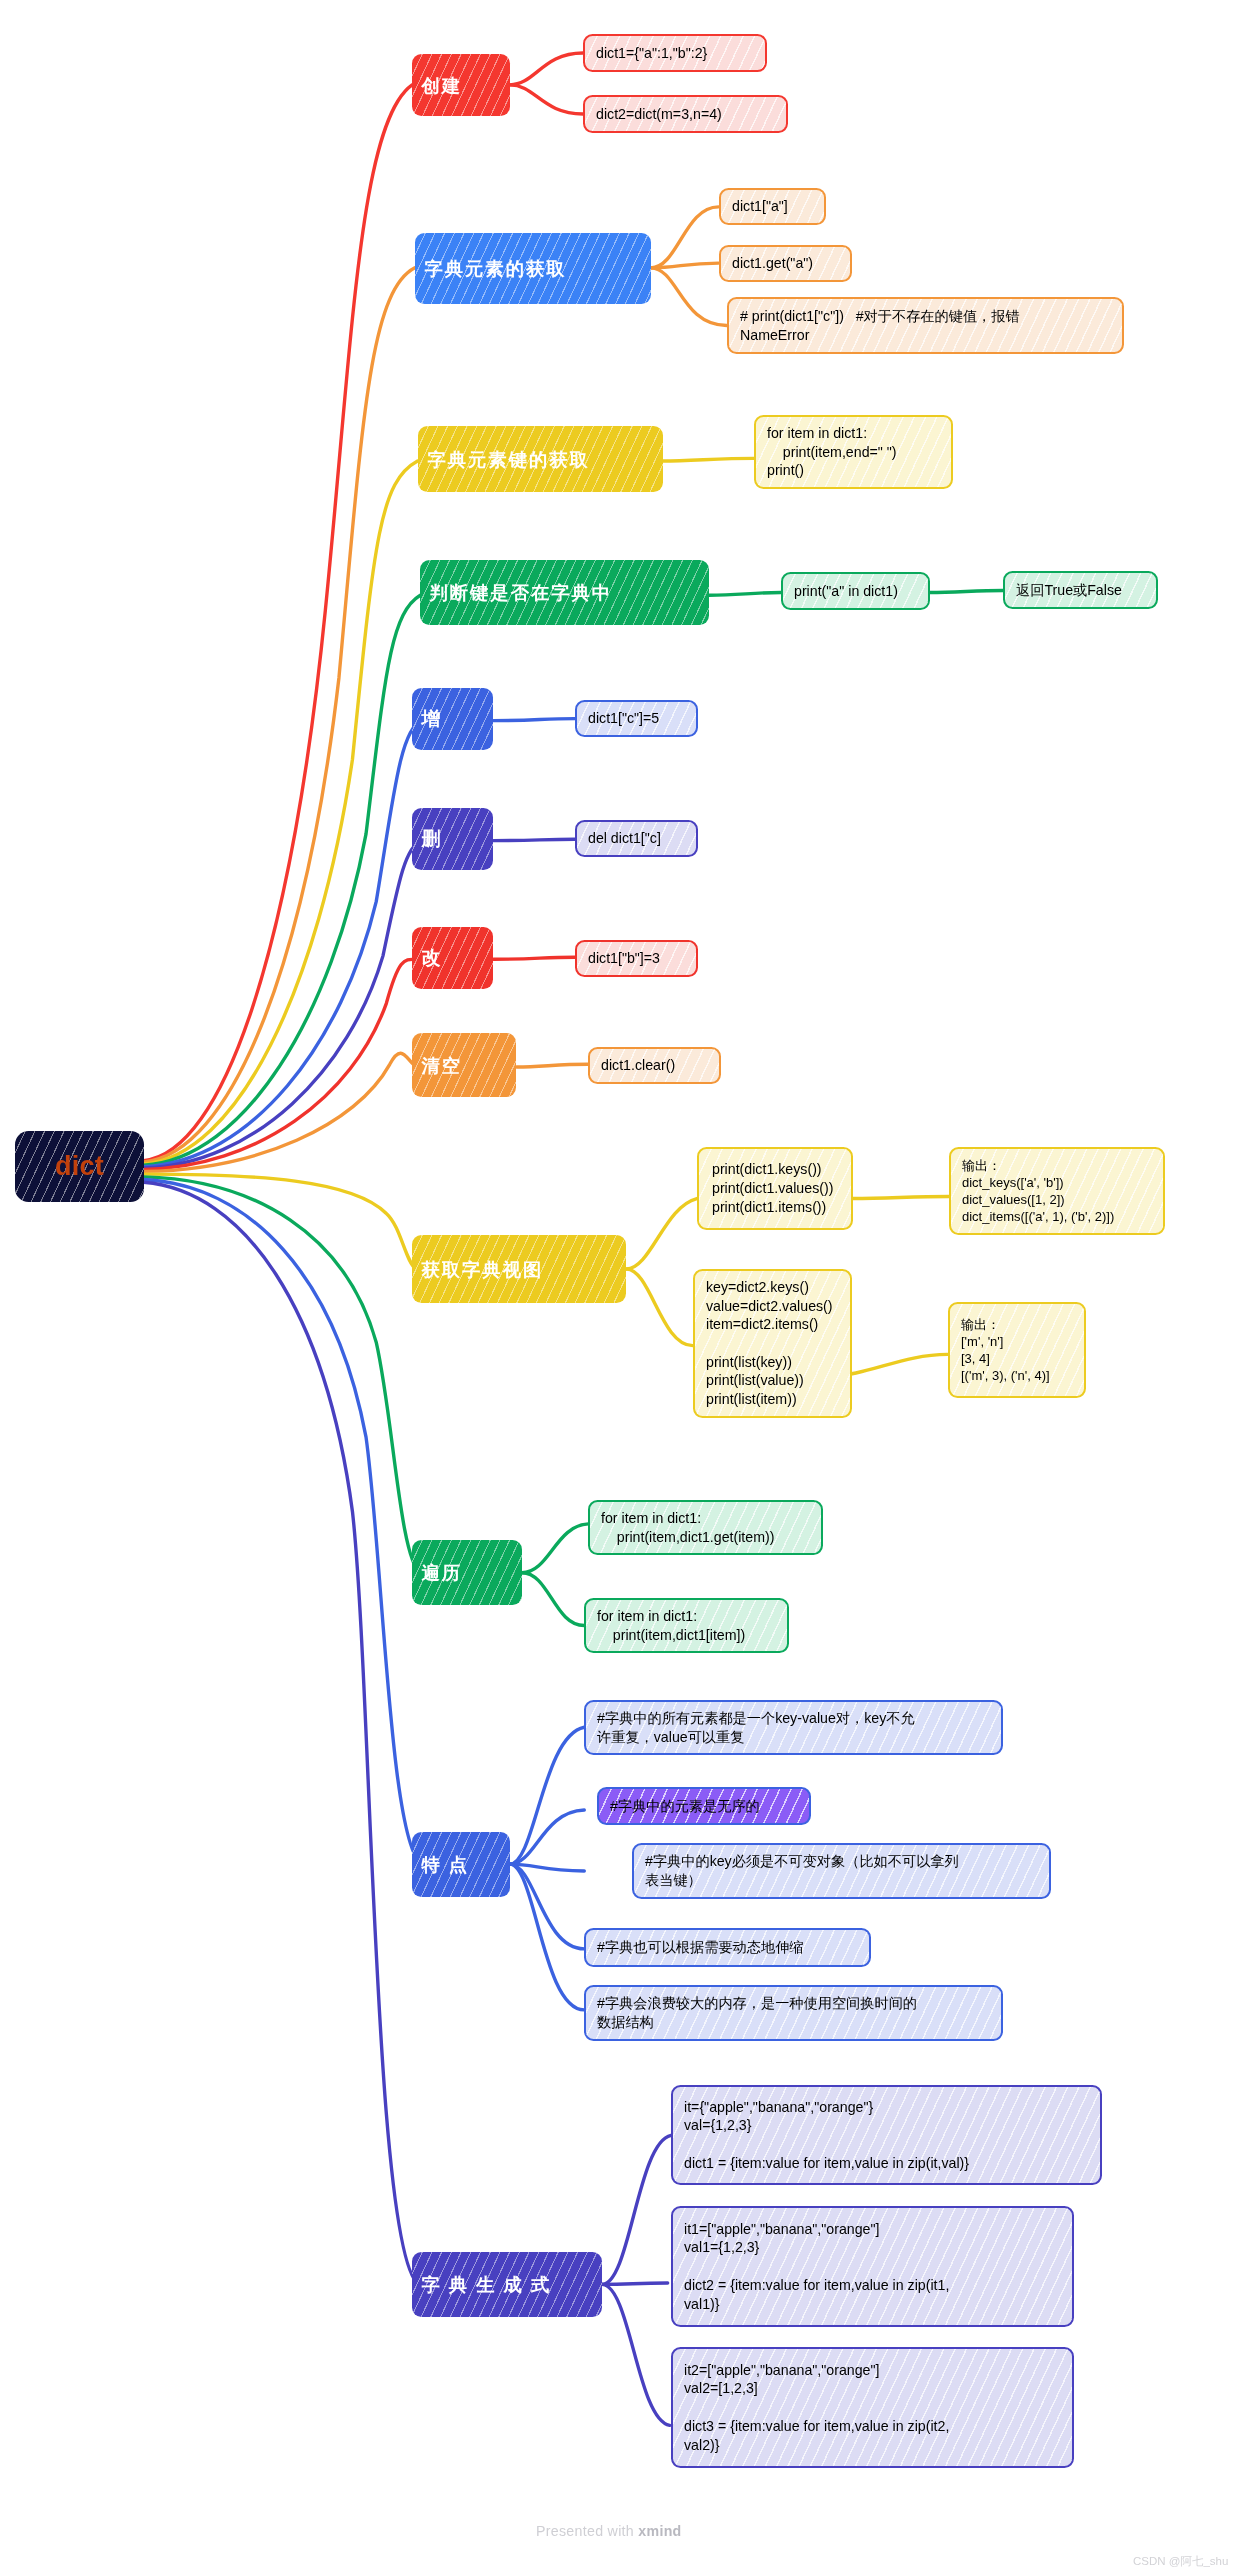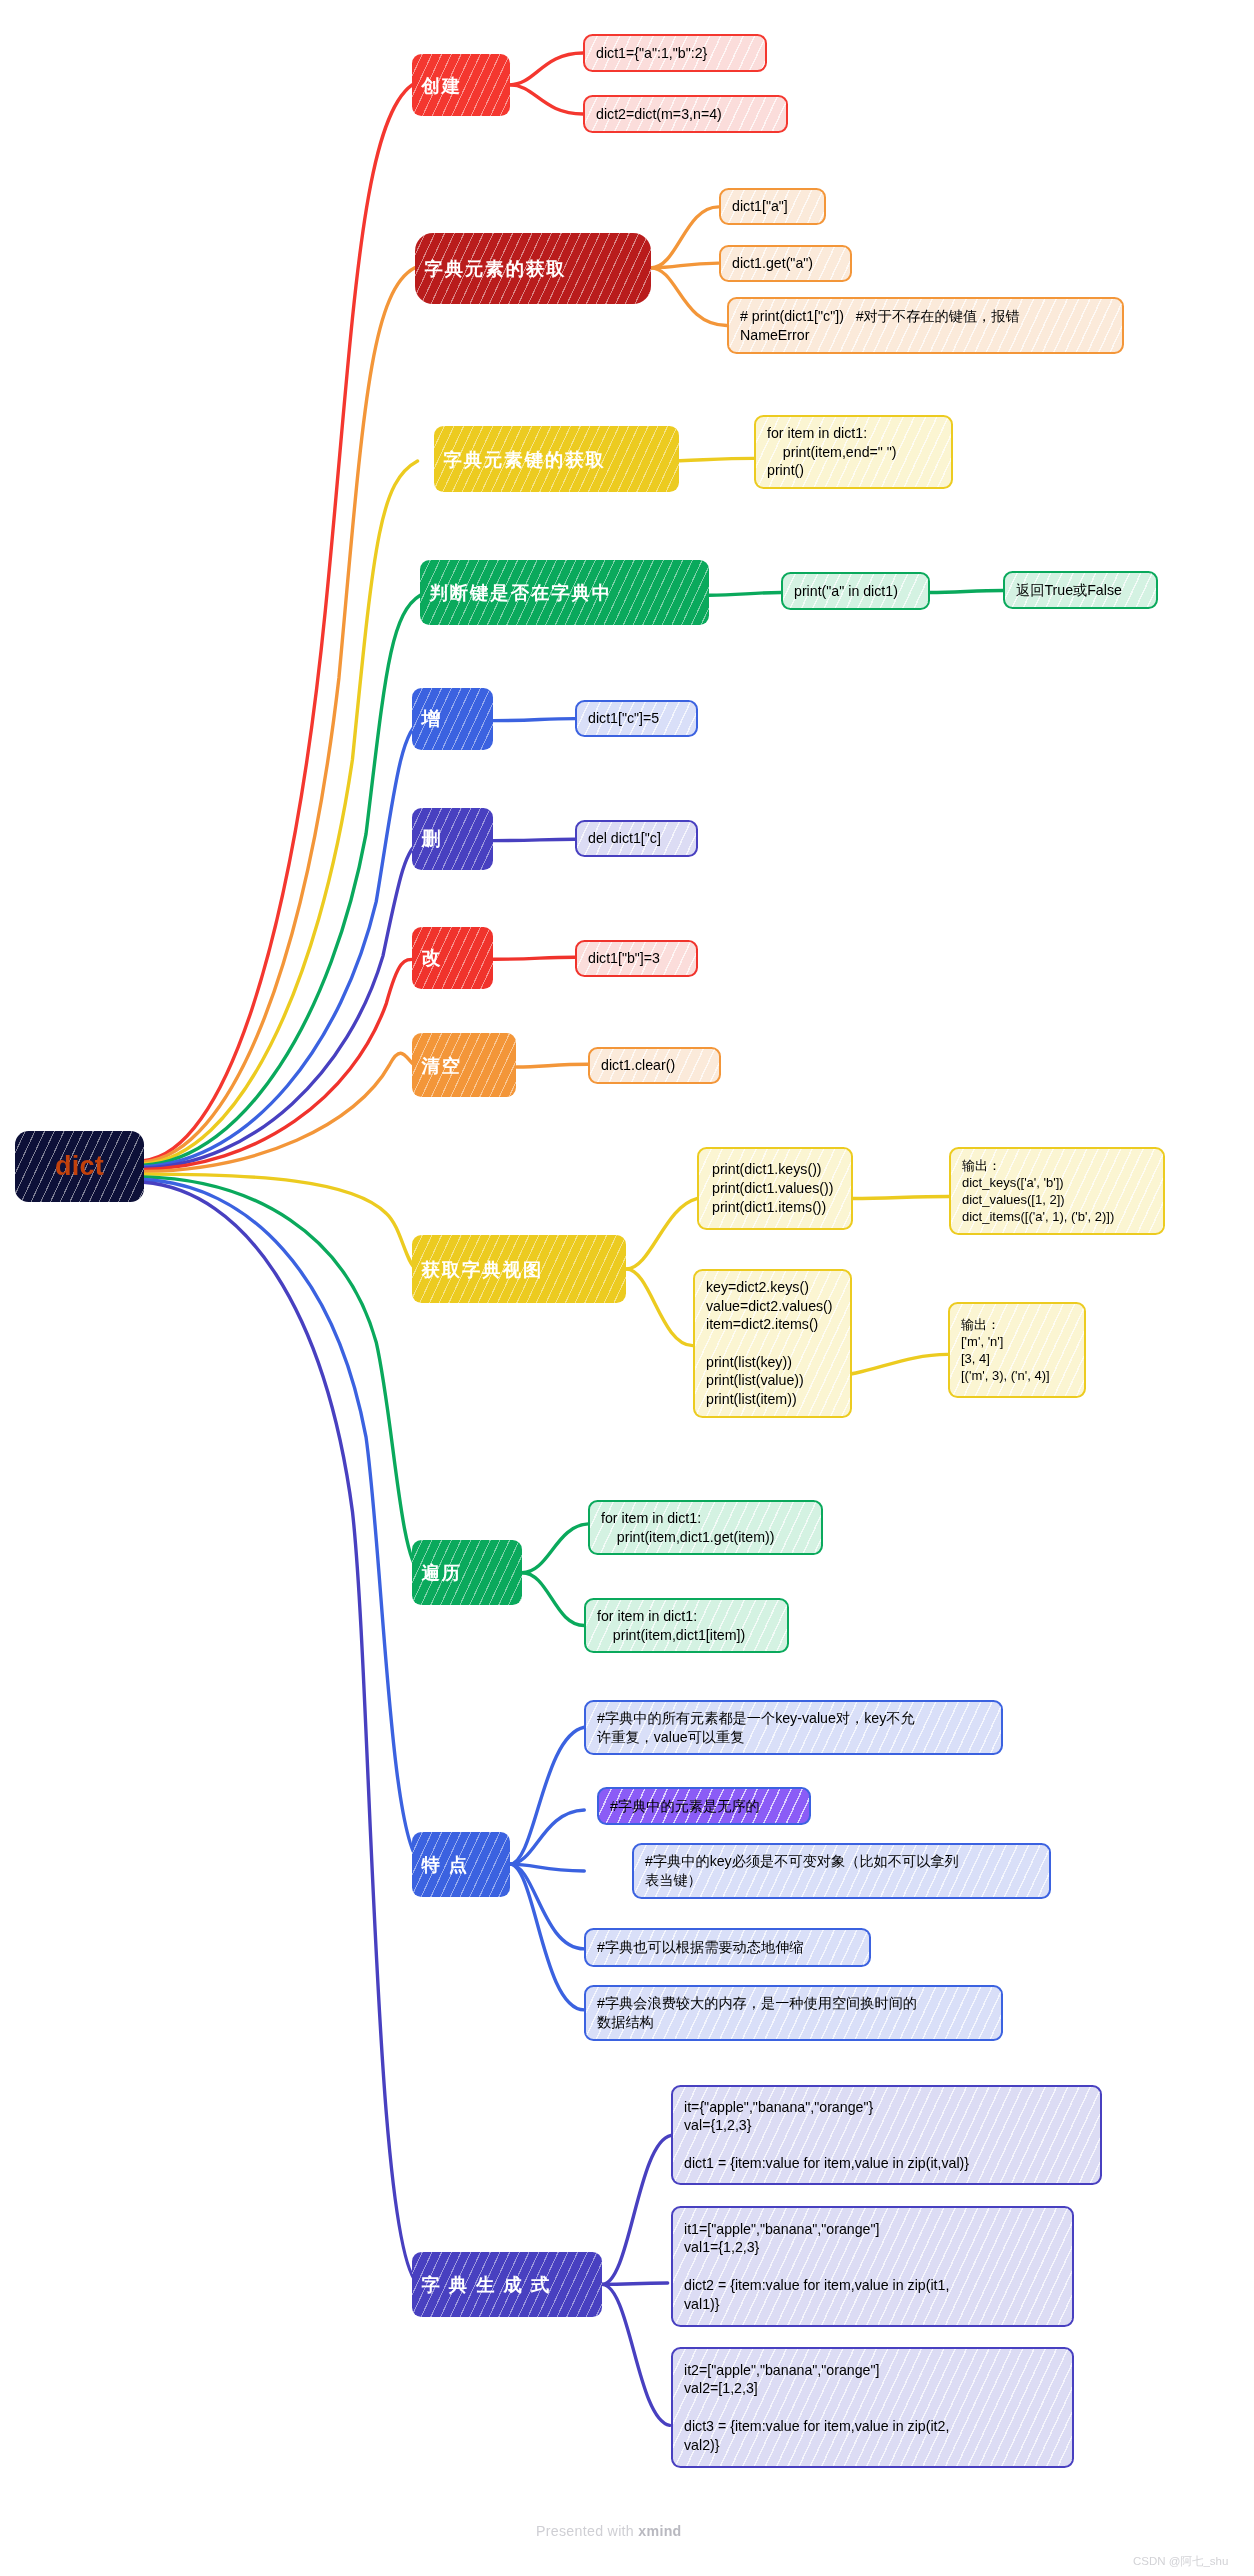--- a/index.html
+++ b/index.html
@@ -118,35 +118,35 @@
   <div class="node l1" style="left:412px;top:54px;width:98px;height:62px;background:#f4372f;">
     <span class="txt">创建</span>
   </div>
   <div class="node leaf pale code" style="left:583px;top:34px;width:184px;min-height:38px;background:#fbdddb;border-color:#f4372f;">
     <span class="txt">dict1={"a":1,"b":2}</span>
   </div>
   <div class="node leaf pale code" style="left:583px;top:95px;width:205px;min-height:38px;background:#fbdddb;border-color:#f4372f;">
     <span class="txt">dict2=dict(m=3,n=4)</span>
   </div>
 
-  <div class="node l1" style="left:415px;top:233px;width:236px;height:71px;background:#b91c1c;border-radius:18px;">
+  <div class="node l1" style="left:415px;top:233px;width:236px;height:71px;background:#3b82f6;">
     <span class="txt">字典元素的获取</span>
   </div>
   <div class="node leaf pale code" style="left:719px;top:188px;width:107px;min-height:37px;background:#fbeada;border-color:#f39639;">
     <span class="txt">dict1["a"]</span>
   </div>
   <div class="node leaf pale code" style="left:719px;top:245px;width:133px;min-height:37px;background:#fbeada;border-color:#f39639;">
     <span class="txt">dict1.get("a")</span>
   </div>
   <div class="node leaf pale code" style="left:727px;top:297px;width:397px;min-height:57px;background:#fbeada;border-color:#f39639;">
     <span class="txt"># print(dict1["c"])   #对于不存在的键值，报错
 NameError</span>
   </div>
 
-  <div class="node l1" style="left:418px;top:426px;width:245px;height:66px;background:#eccb20;margin-left:16px;">
+  <div class="node l1" style="left:418px;top:426px;width:245px;height:66px;background:#eccb20;">
     <span class="txt">字典元素键的获取</span>
   </div>
   <div class="node leaf pale code" style="left:754px;top:415px;width:199px;min-height:71px;background:#fbf5d2;border-color:#eccb20;">
     <span class="txt">for item in dict1:
     print(item,end=" ")
 print()</span>
   </div>
 
   <div class="node l1" style="left:420px;top:560px;width:289px;height:65px;background:#0aa95c;">
     <span class="txt">判断键是否在字典中</span>

